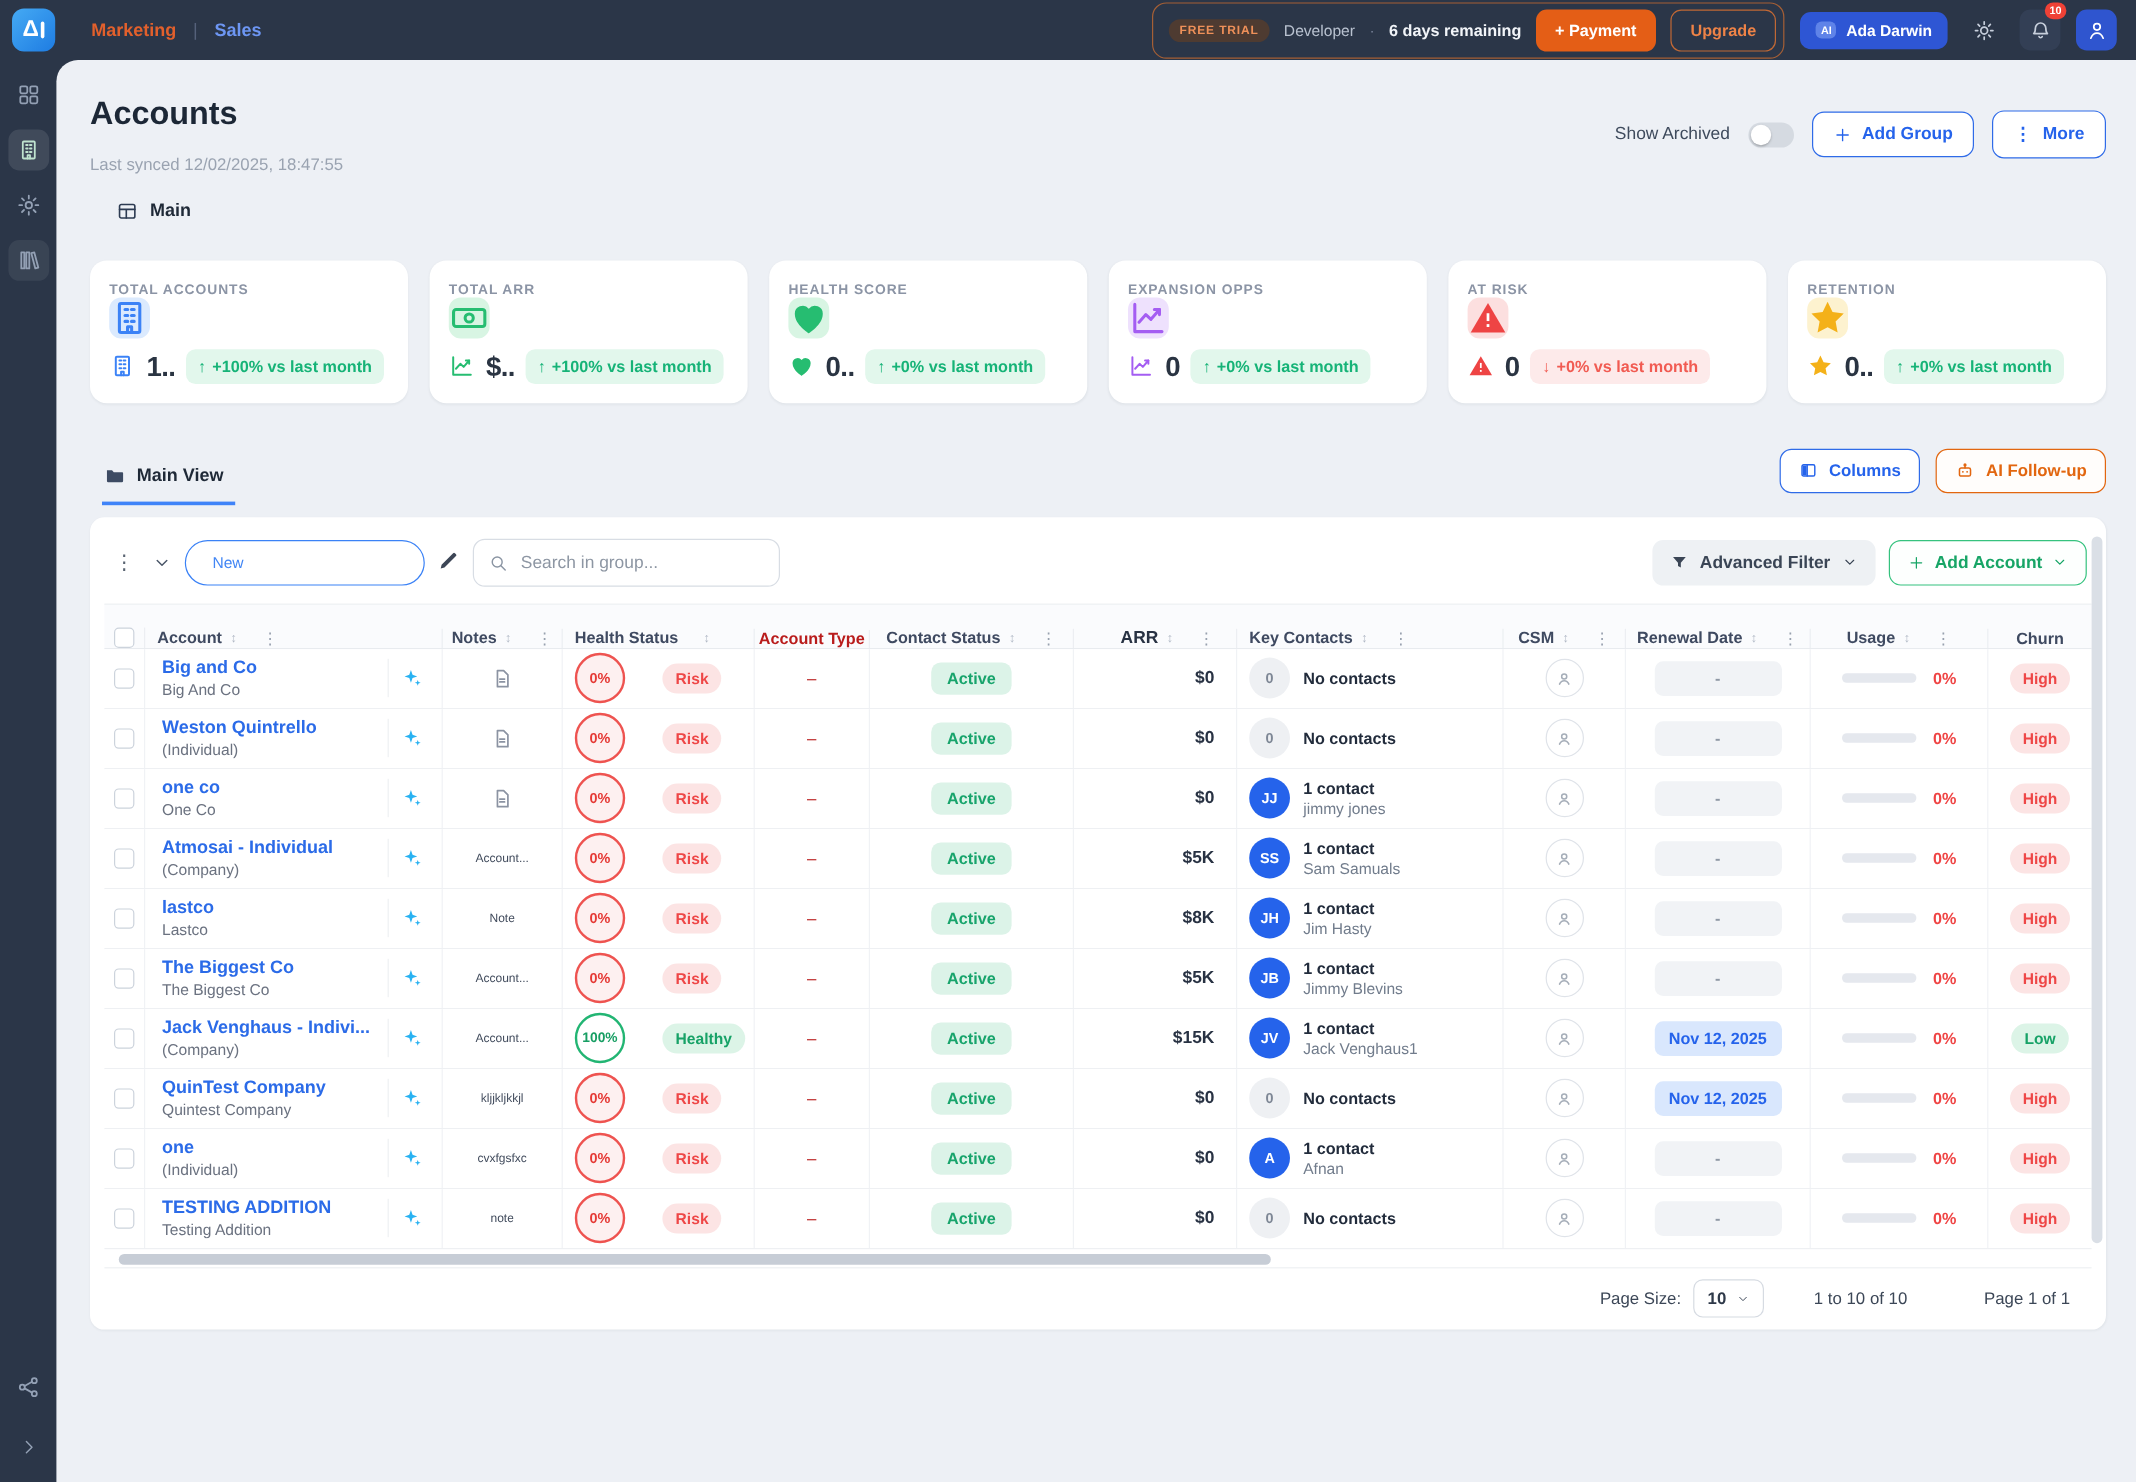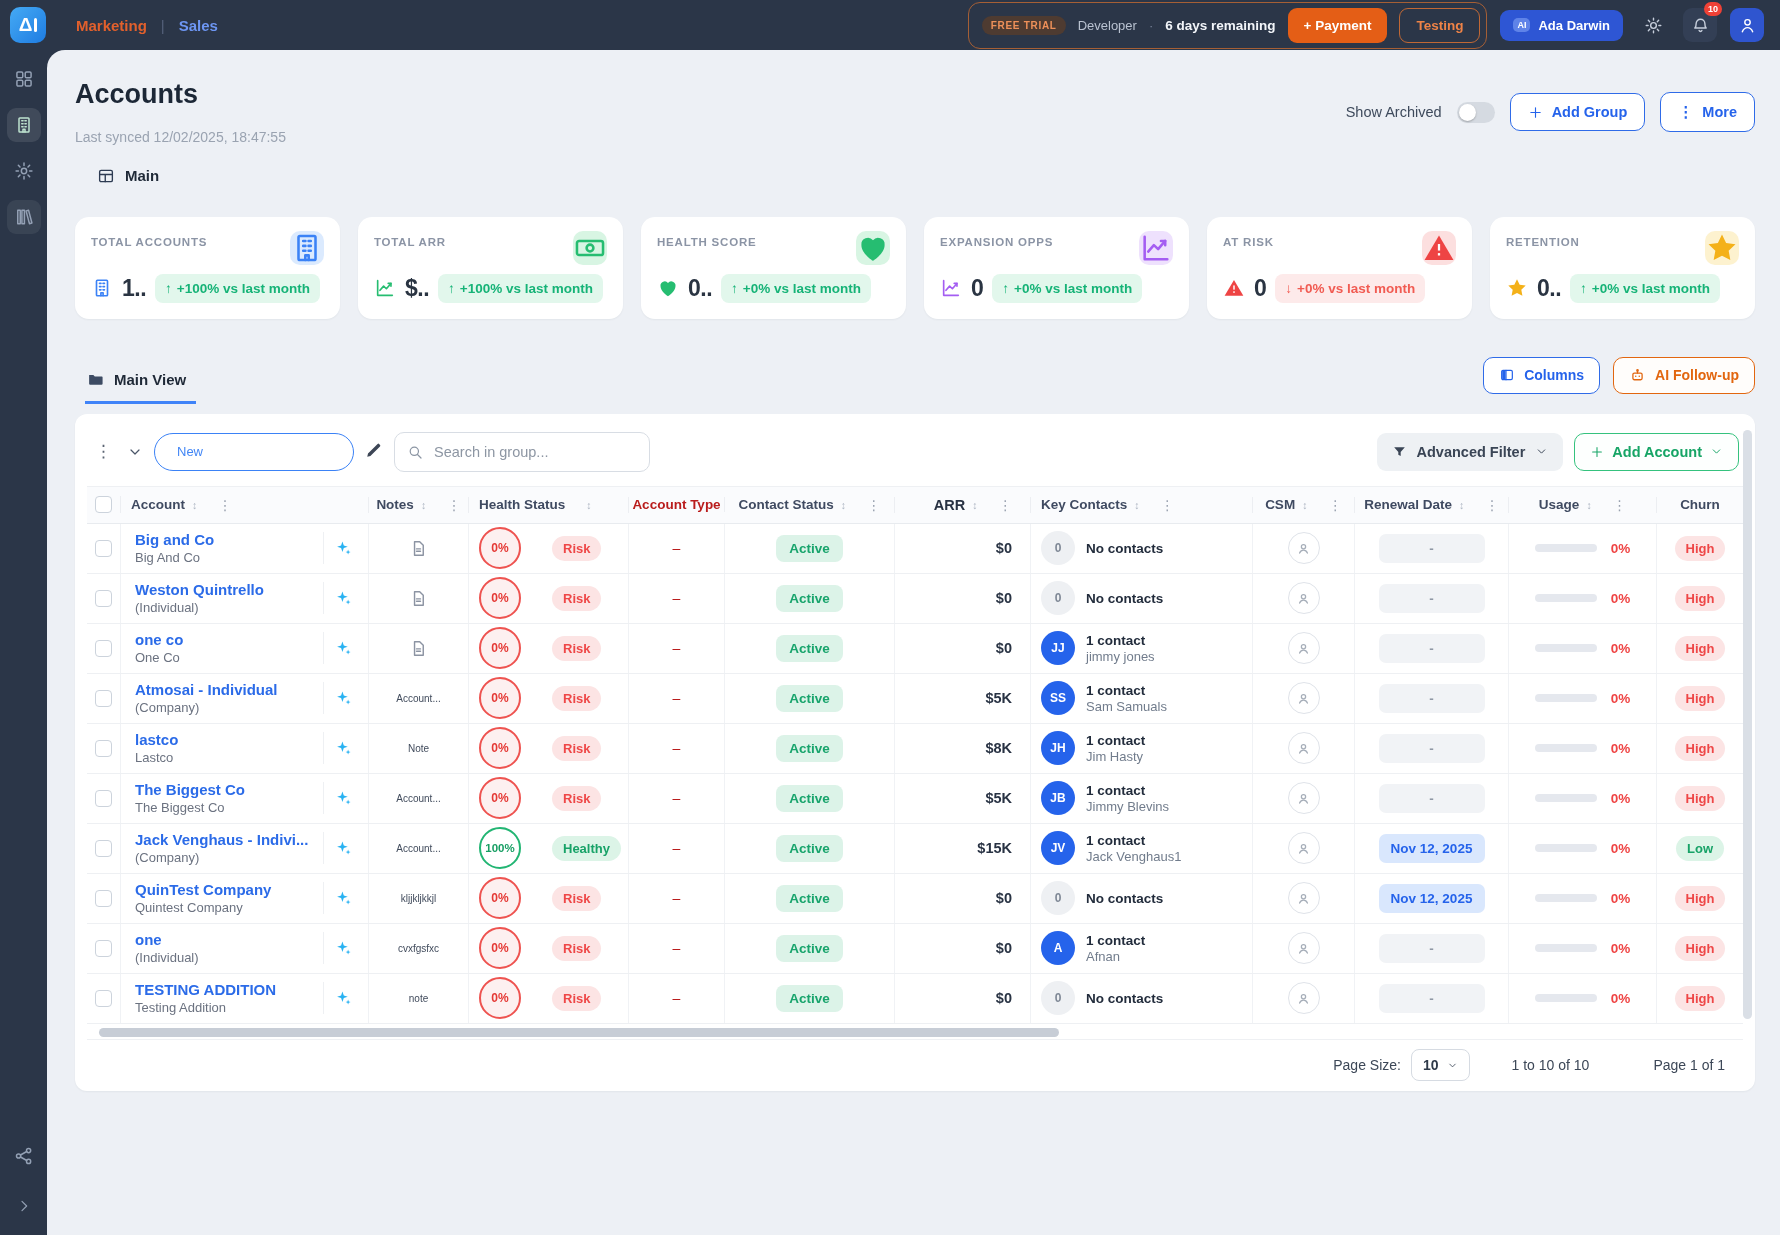--- a/index.html
+++ b/index.html
@@ -54,21 +54,21 @@
   .btn-outline-blue{display:flex;align-items:center;gap:9px;background:#fff;color:#2563eb;border:1.5px solid #2f6be8;border-radius:10px;padding:10px 17px;font-size:14.5px;font-weight:bold;}
   .btn-outline-blue .ic{width:15px;height:15px;}
   .more-kebab{font-size:15px;}
 
   .ws-tab{display:flex;align-items:center;gap:10px;margin-top:22px;margin-left:22px;color:#1f2937;font-weight:bold;font-size:15px;}
   .ws-tab .ic{width:18px;height:18px;color:#2d3b52;}
 
   
   .kpi-row{display:flex;gap:18px;margin-top:32px;}
   .kpi{flex:1;background:#fff;border-radius:14px;padding:14px 16px 16px;box-shadow:0 1px 2px rgba(23,32,48,.05);min-width:0;}
-  .kpi-top{display:flex;justify-content:space-between;align-items:flex-start;}
+  .kpi-top{display:flex;justify-content:space-between;align-items:flex-start;flex-direction:column;}
   .kpi-label{font-size:11.5px;font-weight:bold;color:#8b94a5;letter-spacing:.8px;margin-top:5px;white-space:nowrap;}
   .kpi-chip{width:34px;height:34px;border-radius:10px;display:flex;align-items:center;justify-content:center;flex:none;}
   .chip-blue{background:#dbeafe;color:#3b82f6}
   .chip-green{background:#d8f5e3;color:#26bd71}
   .chip-purple{background:#eee1fd;color:#a45df2}
   .chip-red{background:#fcdfdf;color:#ee4444}
   .chip-yellow{background:#fdf2cf;color:#f4b119}
   .tcol-blue{color:#3b82f6}.tcol-green{color:#26bd71}.tcol-purple{color:#a45df2}.tcol-red{color:#ee4444}.tcol-yellow{color:#f4b119}
   .kpi-val{display:flex;align-items:center;gap:9px;margin-top:9px;min-width:0;}
   .kpi-vicon{width:22px;height:22px;flex:none;}
@@ -99,21 +99,21 @@
   .search-wrap .ic{width:16px;height:16px;flex:none;}
   .search-wrap input{border:none;flex:1;font-size:14.5px;color:#3a4454;background:transparent;}
   .search-wrap input::placeholder{color:#8d96a3;}
   .btn-filter{margin-left:auto;display:flex;align-items:center;gap:10px;background:#eef1f4;border:none;border-radius:9px;padding:11px 15px;font-size:14.5px;font-weight:bold;color:#3a4555;}
   .btn-filter .ic{width:15px;height:15px;}
   .btn-addacct{display:flex;align-items:center;gap:8px;border:1.5px solid #35c27e;color:#17a566;background:#fdfffe;border-radius:10px;padding:10px 15px;font-weight:bold;font-size:14.5px;}
   .btn-addacct .ic{width:14px;height:14px;}
 
   
   .tbl{position:relative;}
-  .thead{display:flex;height:38px;align-items:center;background:#fafbfd;border-top:1px solid #eef0f3;border-bottom:1px solid #e8ebef;}
+  .thead{display:flex;height:38px;align-items:flex-end;background:#fafbfd;border-top:1px solid #eef0f3;border-bottom:1px solid #e8ebef;}
   .th{display:flex;align-items:center;gap:7px;padding:0 10px;font-size:13.5px;font-weight:bold;color:#3f4a61;border-right:1px solid #eceef2;white-space:nowrap;overflow:hidden;}
   .th:last-child{border-right:none;}
   .sort-g{color:#b0b8c5;font-size:10.5px;font-weight:normal;}
   .kebab-g{color:#98a1af;font-size:13.5px;margin-left:14px;font-weight:normal;}
   .trow{display:flex;height:50px;align-items:stretch;border-bottom:1px solid #eef0f3;background:#fff;}
   .td{display:flex;align-items:center;padding:0 10px;border-right:1px solid #f0f2f5;font-size:14px;color:#374151;min-width:0;}
   .td:last-child{border-right:none;}
   .c-check{width:34px;justify-content:center;display:flex;align-items:center;padding:0;}
   .c-acc{width:248px;}
   .c-note{width:100px;justify-content:center;}
@@ -176,21 +176,21 @@
     <span class="nav-sep">|</span>
     <a href="#" class="nav-sales">Sales</a>
   </nav>
   <div class="topbar-right">
     <div class="trial">
       <span class="badge-trial">FREE TRIAL</span>
       <span class="trial-plan">Developer</span>
       <span class="trial-dot">·</span>
       <span class="trial-remaining">6 days remaining</span>
       <button class="btn-payment">+ Payment</button>
-      <button class="btn-upgrade">Testing</button>
+      <button class="btn-upgrade">Upgrade</button>
     </div>
     <button class="user-chip">
       <span class="ai-mini">AI</span>
       <span>Ada Darwin</span>
     </button>
     <button class="icon-sq">
         <span class="ic">
           <svg viewBox="0 0 24 24" fill="none" stroke="currentColor" stroke-width="1.8" stroke-linecap="round" stroke-linejoin="round">
             <circle cx="12" cy="12" r="3.6"></circle>
             <path d="M12 2.8v2.4M12 18.8v2.4M2.8 12h2.4M18.8 12h2.4M5.5 5.5l1.7 1.7M16.8 16.8l1.7 1.7M18.5 5.5l-1.7 1.7M5.5 18.5l1.7-1.7"></path>

